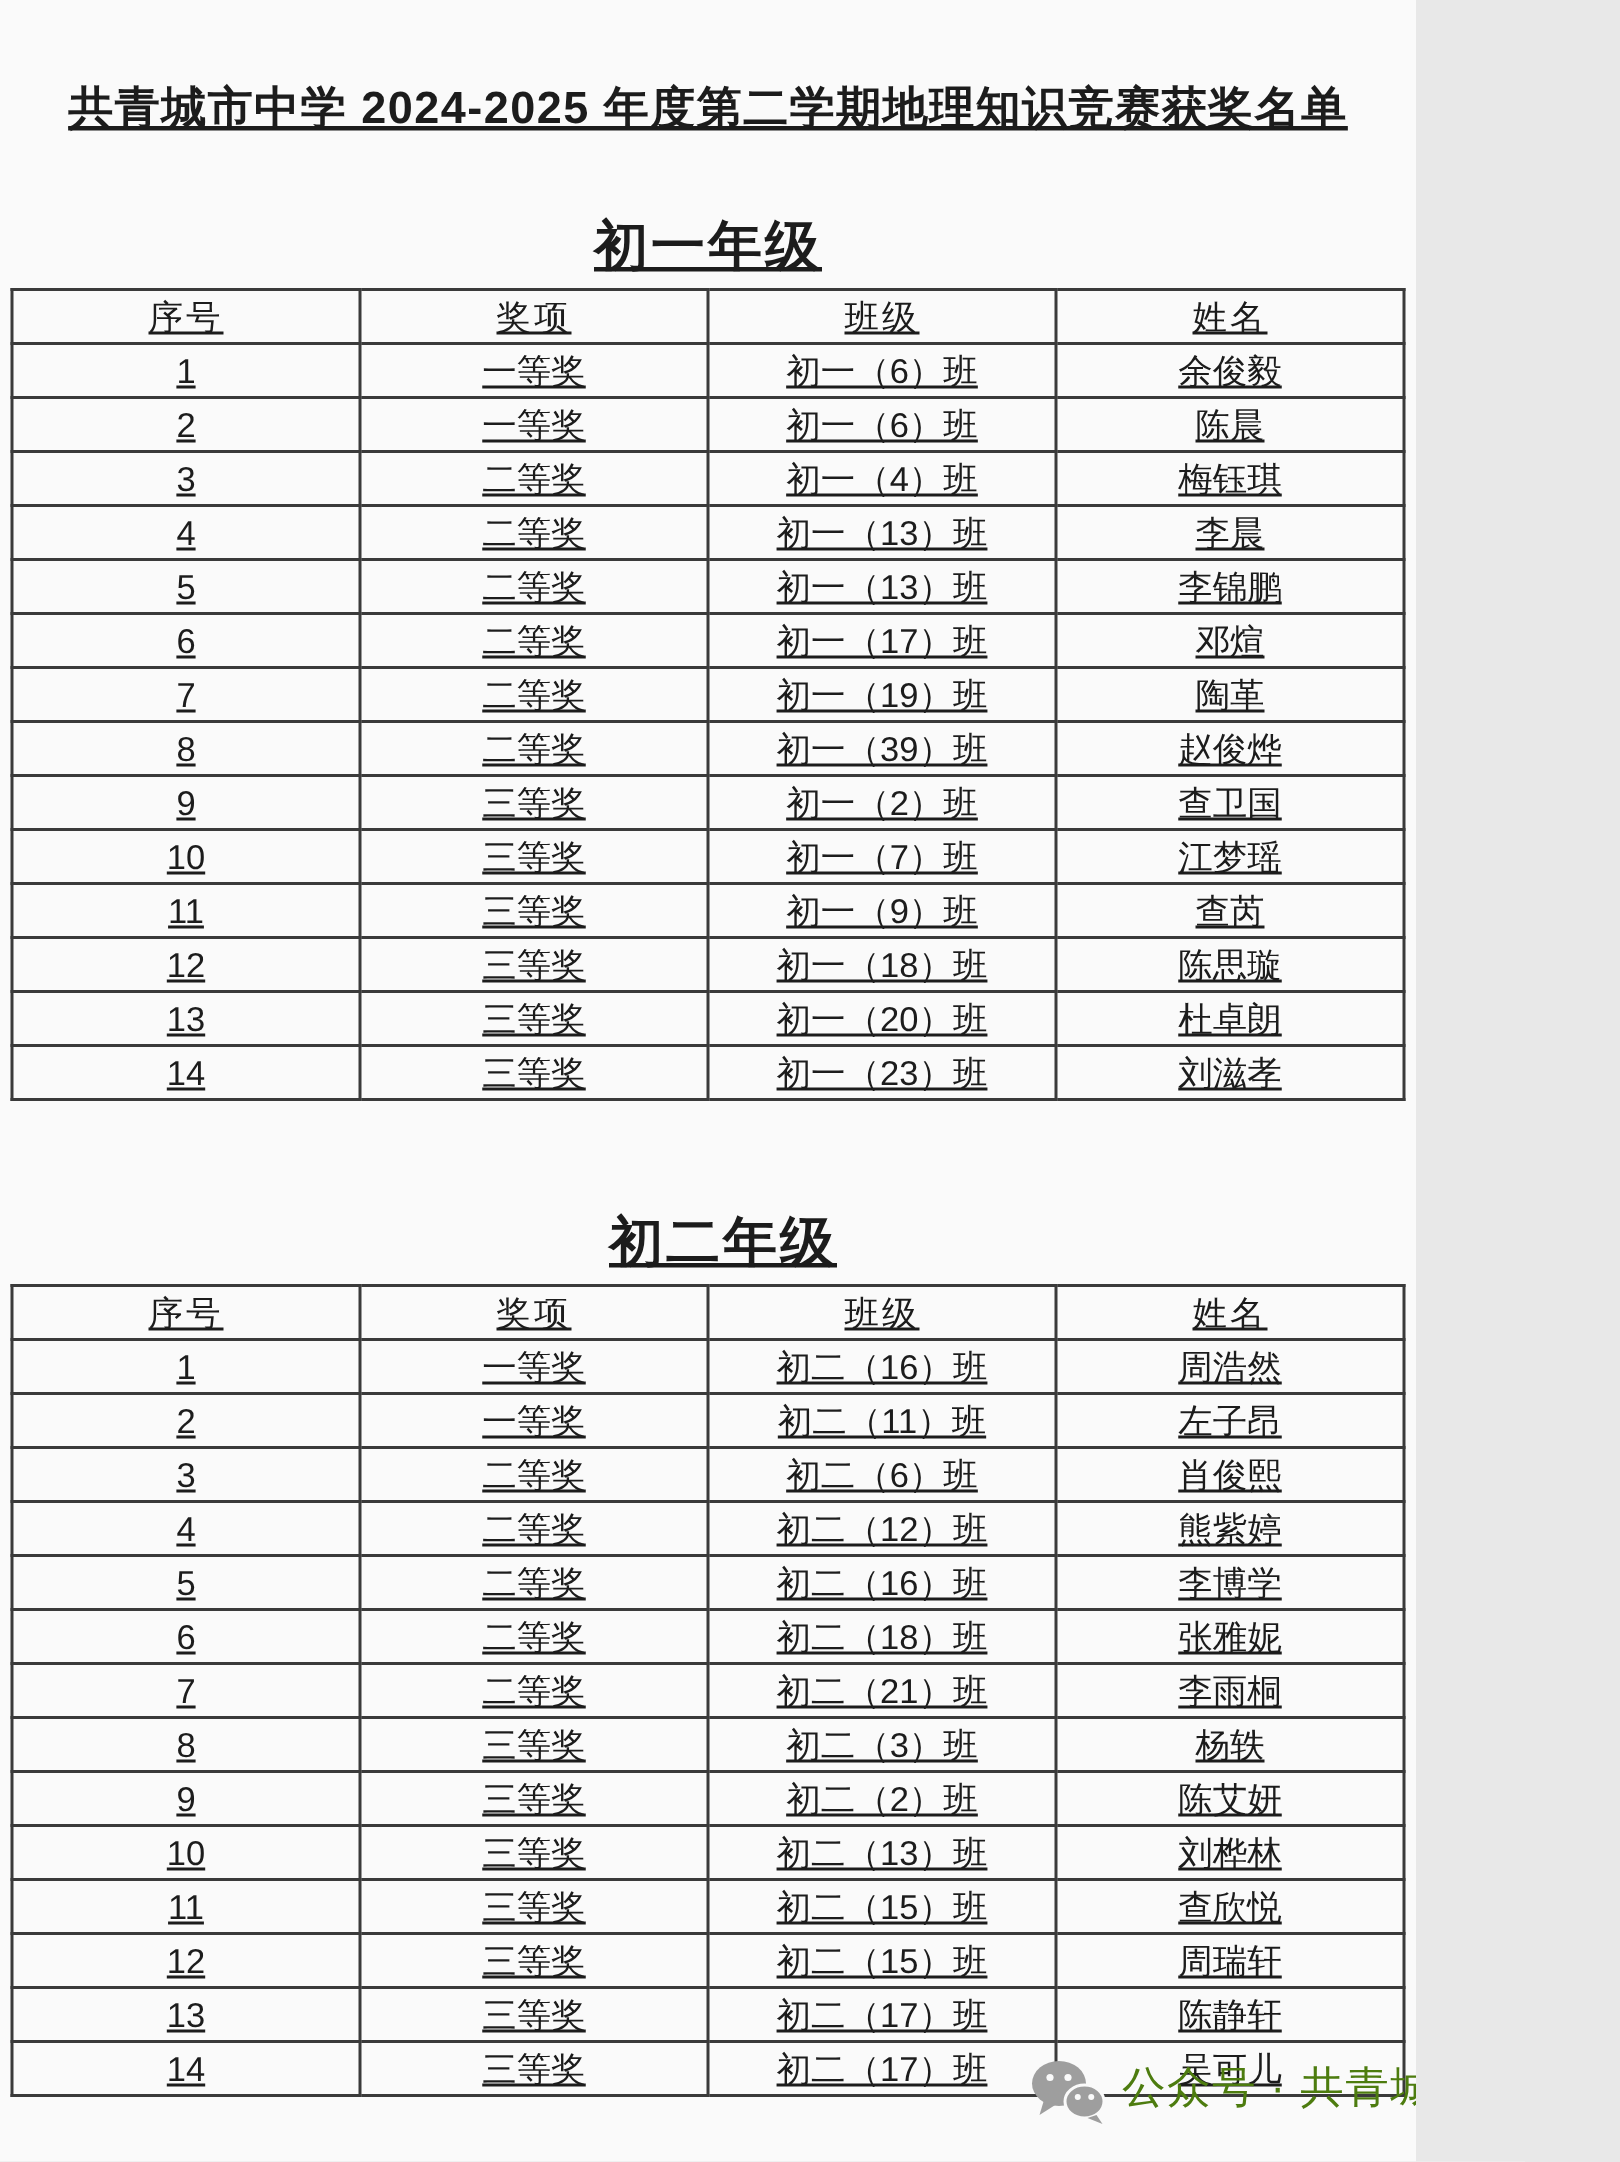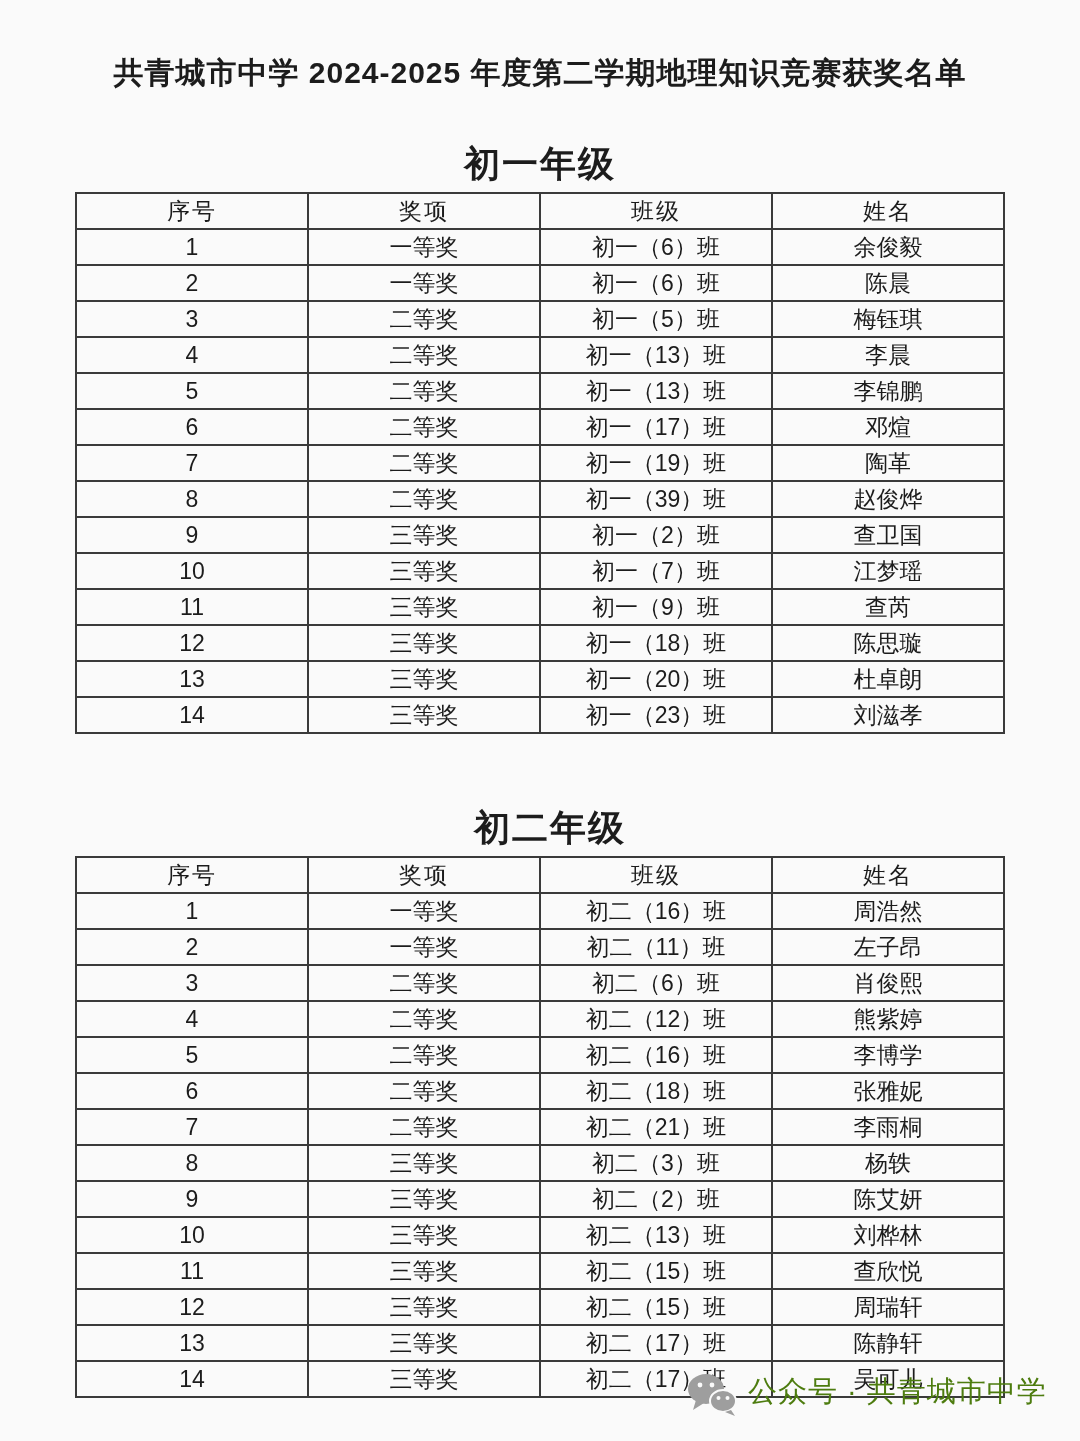--- a/index.html
+++ b/index.html
@@ -1,21 +1,22 @@
 <!DOCTYPE html>
 <html><head>
 <meta charset="utf-8">
 <style>
   html,body{margin:0;padding:0;background:#e8e8e8;}
   .page{
-    width:1080px;height:1441px;
+    width:944px;height:1441px;
     background:#fafafa;
     position:relative;overflow:hidden;
     font-family:"Liberation Sans","DejaVu Sans",sans-serif;
     color:#1c1c1c;
+    text-decoration:underline;
   }
   .doc-title{
     margin:0;padding-top:54px;
     font-size:30px;line-height:38px;font-weight:bold;
     text-align:center;letter-spacing:1px;
   }
   .section-title{
     margin:0;text-align:center;
     font-size:36px;line-height:32px;font-weight:bold;
     letter-spacing:2px;
@@ -69,21 +70,21 @@
           </tr>
           <tr>
             <td>2</td>
             <td>一等奖</td>
             <td>初一（6）班</td>
             <td>陈晨</td>
           </tr>
           <tr>
             <td>3</td>
             <td>二等奖</td>
-            <td>初一（5）班</td>
+            <td>初一（4）班</td>
             <td>梅钰琪</td>
           </tr>
           <tr>
             <td>4</td>
             <td>二等奖</td>
             <td>初一（13）班</td>
             <td>李晨</td>
           </tr>
           <tr>
             <td>5</td>

